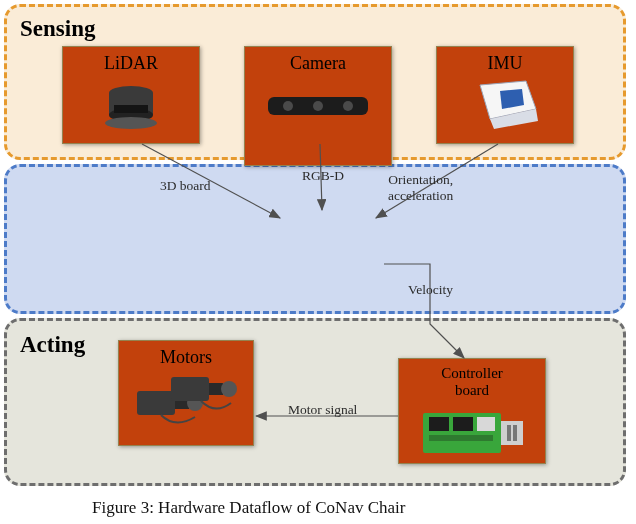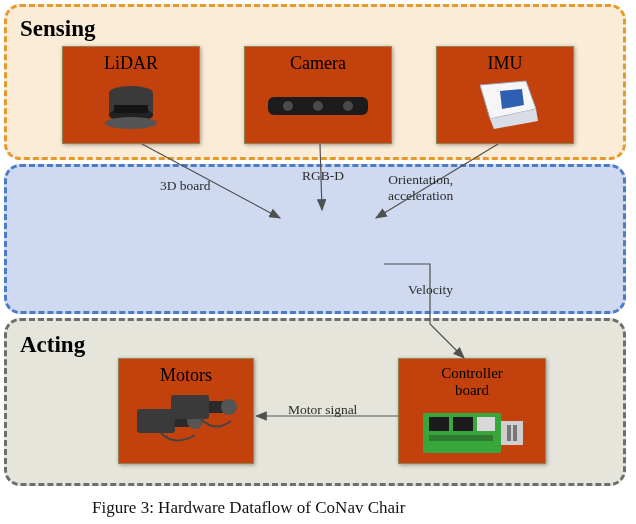--- a/index.html
+++ b/index.html
@@ -33,21 +33,21 @@
     <svg width="70" height="54" viewBox="0 0 70 54">
       <ellipse cx="35" cy="14" rx="22" ry="7" fill="#3a3a3a"></ellipse>
       <rect x="13" y="14" width="44" height="22" fill="#3a3a3a"></rect>
       <ellipse cx="35" cy="36" rx="22" ry="7" fill="#222"></ellipse>
       <rect x="18" y="26" width="34" height="8" fill="#141414"></rect>
       <ellipse cx="35" cy="44" rx="26" ry="6" fill="#555"></ellipse>
     </svg>
   </div>
 </div>
 
-<div class="node" style="left:244px;top:46px;width:148px;height:98px;">
+<div class="node" style="left:244px;top:46px;width:148px;height:120px;">
   <div class="node-title">Camera</div>
   <div class="img-slot">
     <svg width="108" height="34" viewBox="0 0 108 34">
       <rect x="4" y="8" width="100" height="18" rx="6" fill="#1c1c1c"></rect>
       <circle cx="24" cy="17" r="5" fill="#4a4a4a"></circle>
       <circle cx="54" cy="17" r="5" fill="#4a4a4a"></circle>
       <circle cx="84" cy="17" r="5" fill="#4a4a4a"></circle>
     </svg>
   </div>
 </div>
@@ -57,21 +57,21 @@
   <div class="img-slot">
     <svg width="78" height="54" viewBox="0 0 78 54">
       <polygon points="14,6 60,2 70,30 24,40" fill="#f6f6f6" stroke="#9aa4b8" stroke-width="1"></polygon>
       <polygon points="24,40 70,30 72,42 28,50" fill="#d9dde6"></polygon>
       <polygon points="34,12 56,10 58,26 36,30" fill="#2e5fb0"></polygon>
     </svg>
   </div>
 </div>
 
 
-<div class="node" style="left:118px;top:358px;width:136px;height:106px;">
+<div class="node" style="left:118px;top:340px;width:136px;height:106px;">
   <div class="node-title">Motors</div>
   <div class="img-slot" style="height:66px;">
     <svg width="110" height="64" viewBox="0 0 110 64">
       <g transform="translate(6,18)">
         <rect x="0" y="0" width="38" height="24" rx="3" fill="#3a3a3a"></rect>
         <rect x="38" y="6" width="14" height="12" fill="#2a2a2a"></rect>
         <circle cx="58" cy="12" r="8" fill="#555"></circle>
       </g>
       <g transform="translate(40,4)">
         <rect x="0" y="0" width="38" height="24" rx="3" fill="#3a3a3a"></rect>

